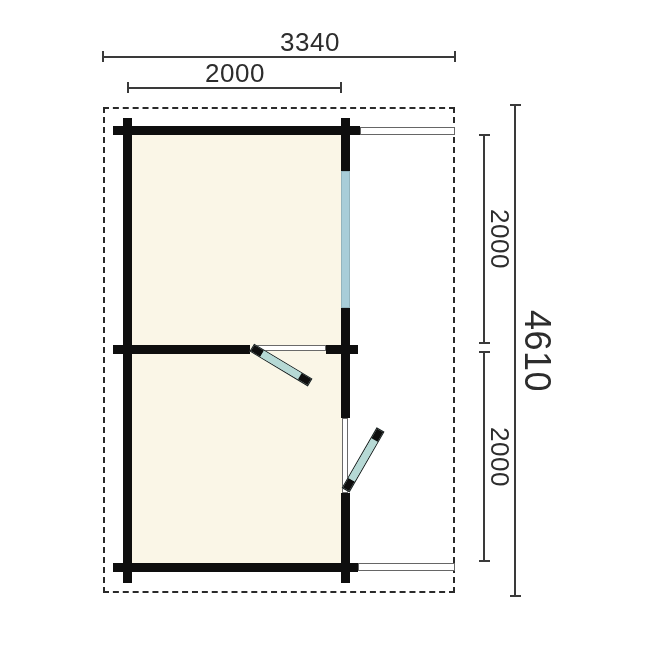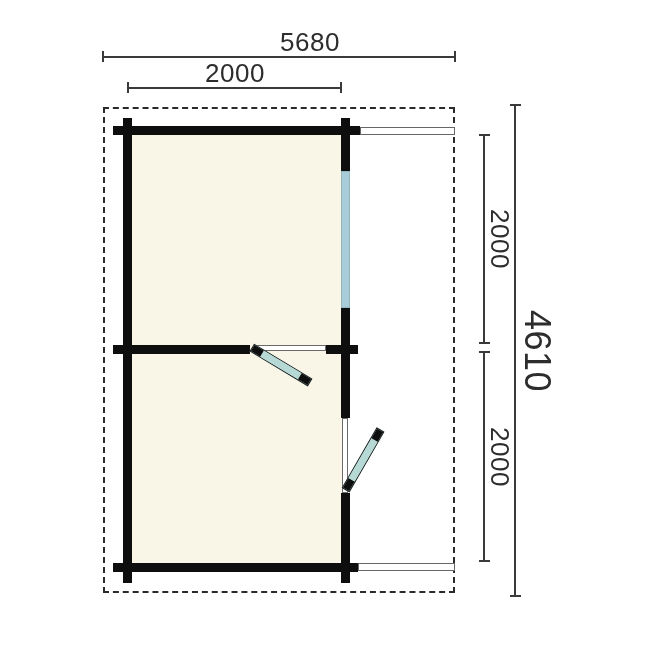--- a/index.html
+++ b/index.html
@@ -62,21 +62,21 @@
   <div class="leaf" style="left:344px;top:482px;width:70px;transform:rotate(-60deg);transform-origin:4px 5px;">
     <div class="cap"></div>
     <div class="pane"></div>
     <div class="cap"></div>
   </div>
 
   <div>
     <div class="hline" style="left:103px;top:56px;width:352px;"></div>
     <div class="tick-v" style="left:102px;top:51px;"></div>
     <div class="tick-v" style="left:454px;top:51px;"></div>
-    <div class="dim-label" style="left:240px;top:29px;width:140px;">5680</div>
+    <div class="dim-label" style="left:240px;top:29px;width:140px;">3340</div>
   </div>
 
   <div>
     <div class="hline" style="left:128px;top:87px;width:214px;"></div>
     <div class="tick-v" style="left:127px;top:82px;"></div>
     <div class="tick-v" style="left:340px;top:82px;"></div>
     <div class="dim-label" style="left:165px;top:60px;width:140px;">2000</div>
   </div>
 
   <div>

